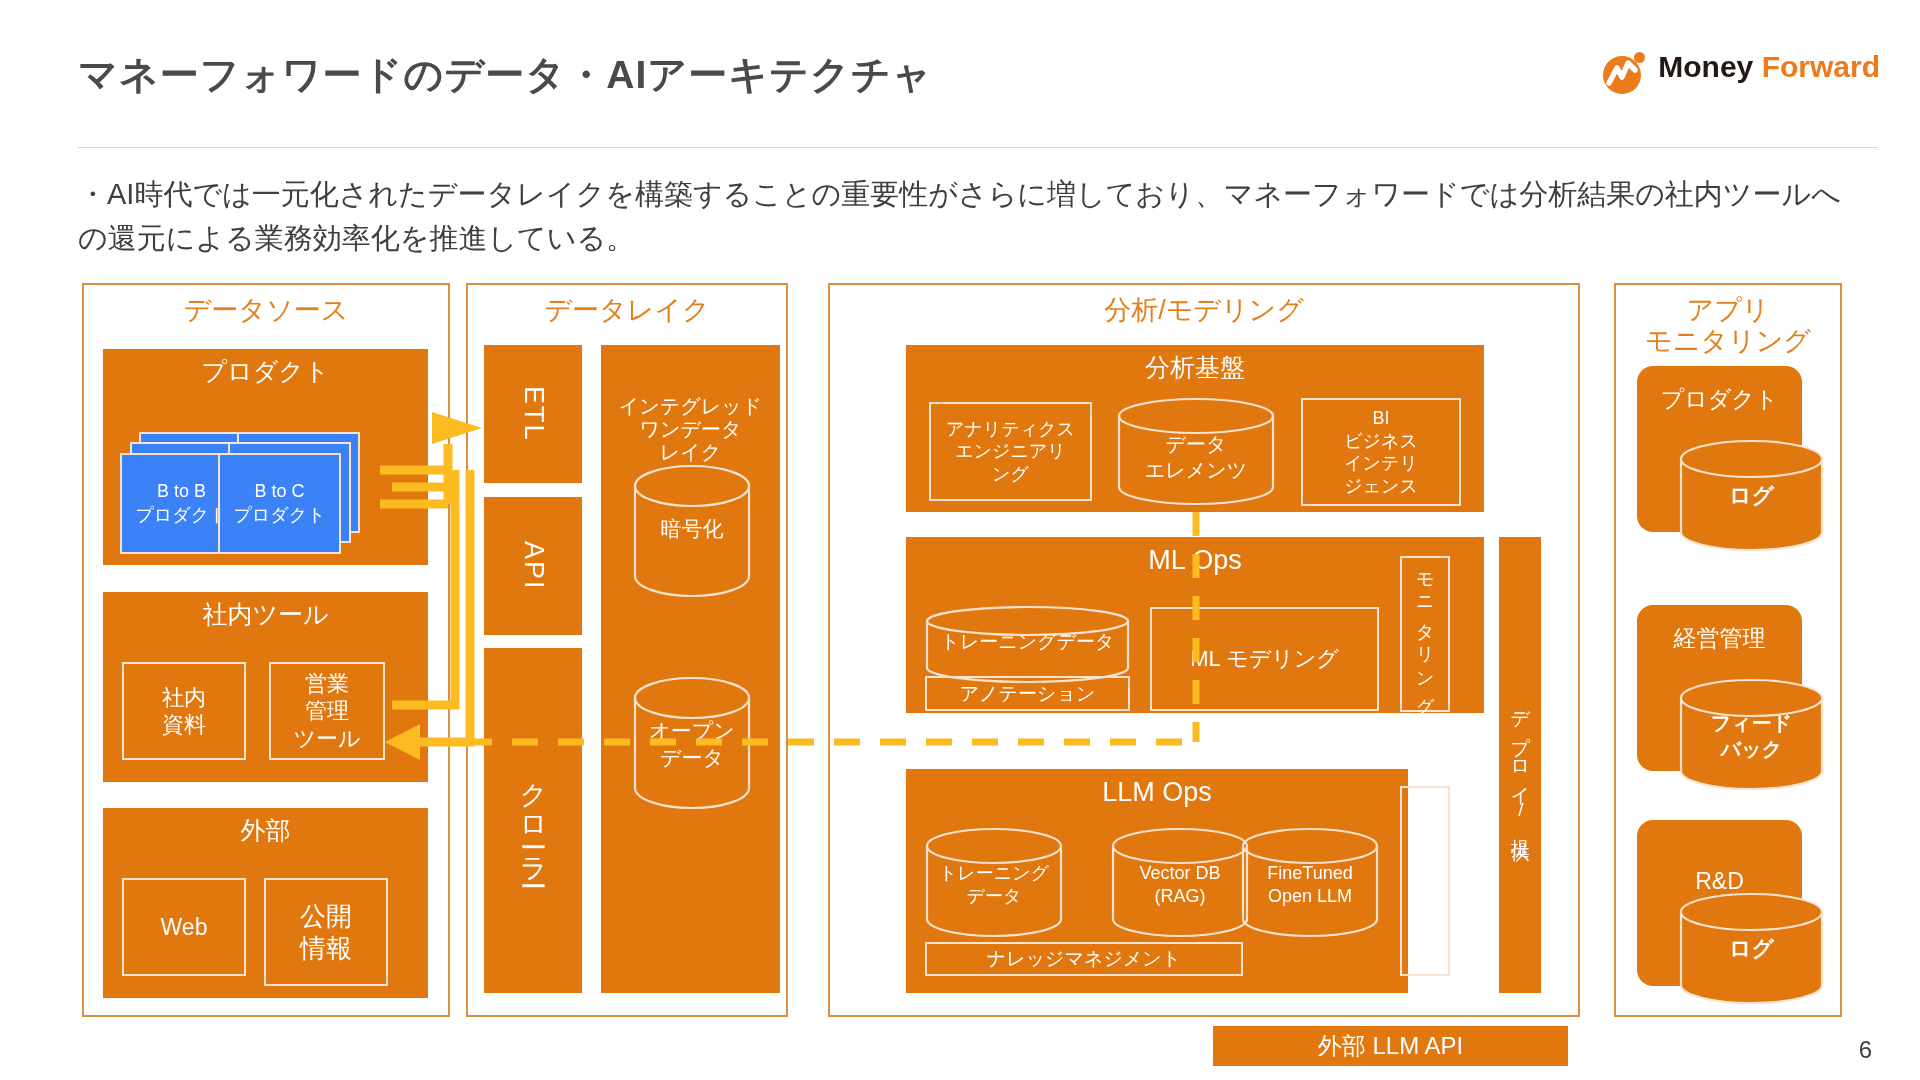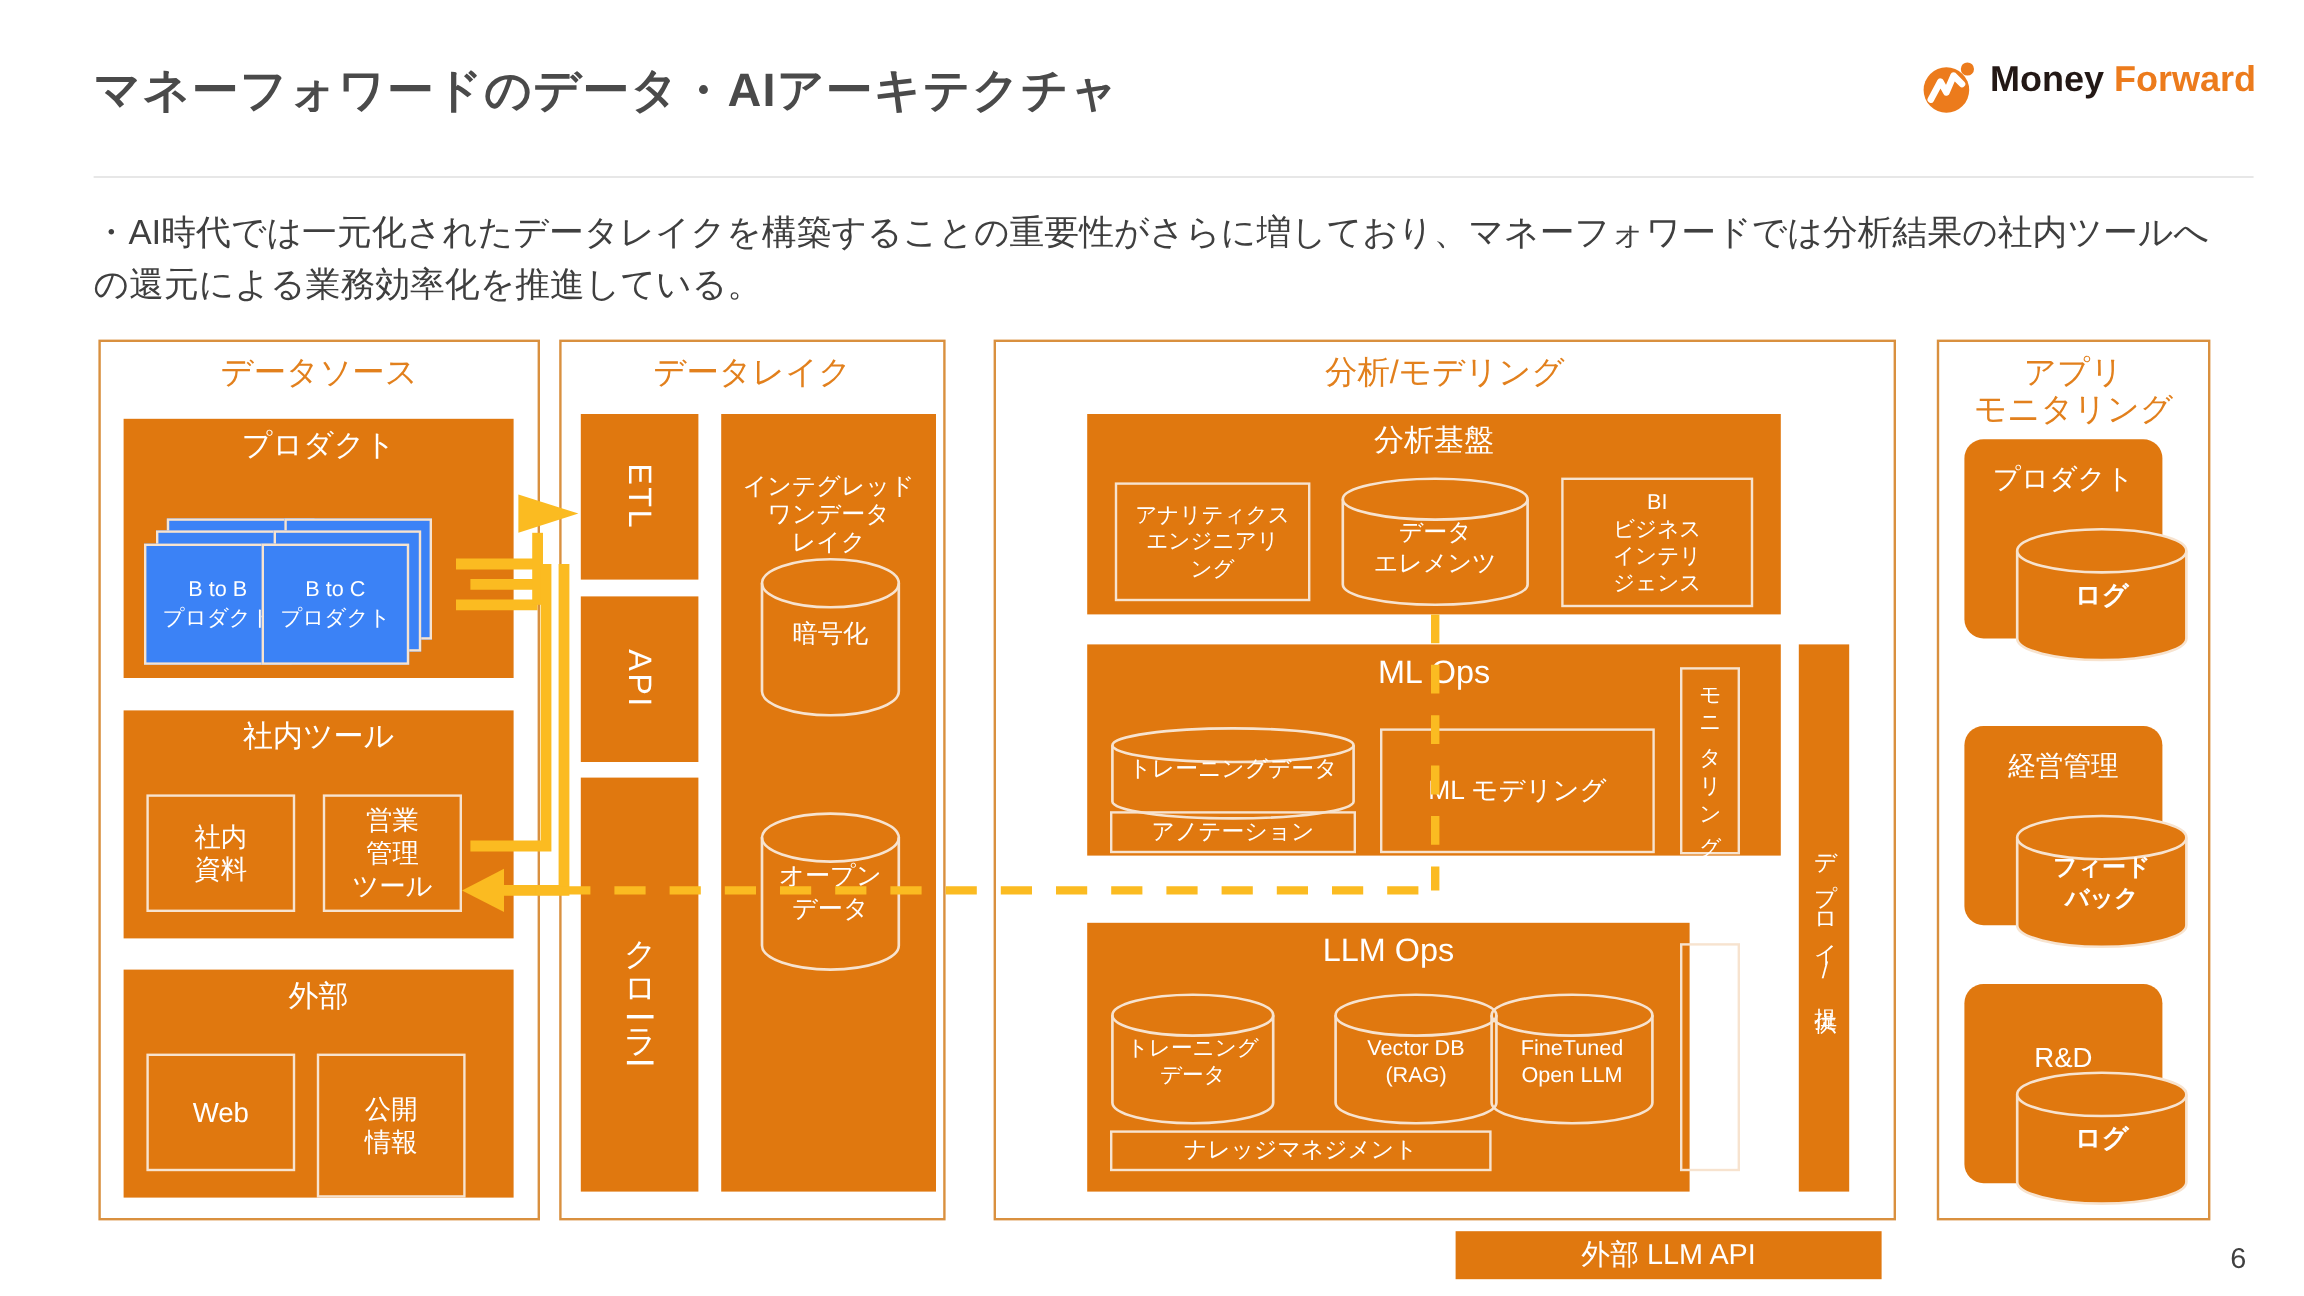--- a/index.html
+++ b/index.html
@@ -167,21 +167,21 @@
     <div class="obox" style="left:122px; top:662px; width:124px; height:98px; font-size:22px; white-space:pre-line;">社内
 資料</div>
     <div class="obox" style="left:269px; top:662px; width:116px; height:98px; font-size:22px; white-space:pre-line;">営業
 管理
 ツール</div>
 
     <div class="blk" style="left:103px; top:808px; width:325px; height:190px;">
       <div class="blk-title">外部</div>
     </div>
     <div class="obox" style="left:122px; top:878px; width:124px; height:98px; font-size:23px; white-space:pre-line;">Web</div>
-    <div class="obox" style="left:264px; top:878px; width:124px; height:120px; font-size:22px; white-space:pre-line;">公開
+    <div class="obox" style="left:264px; top:878px; width:124px; height:108px; font-size:26px; white-space:pre-line;">公開
 情報</div>
 
     <div class="panel" style="left:466px; top:283px; width:322px; height:734px;">
       <div class="panel-title">データレイク</div>
     </div>
 
     <div class="blk plain vert-lat" style="left:484px; top:345px; width:98px; height:138px; font-size:27px;">ETL</div>
     <div class="blk plain vert-lat" style="left:484px; top:497px; width:98px; height:138px; font-size:27px;">API</div>
     <div class="blk plain vert" style="left:484px; top:648px; width:98px; height:345px; font-size:27px;">クローラー</div>
 

